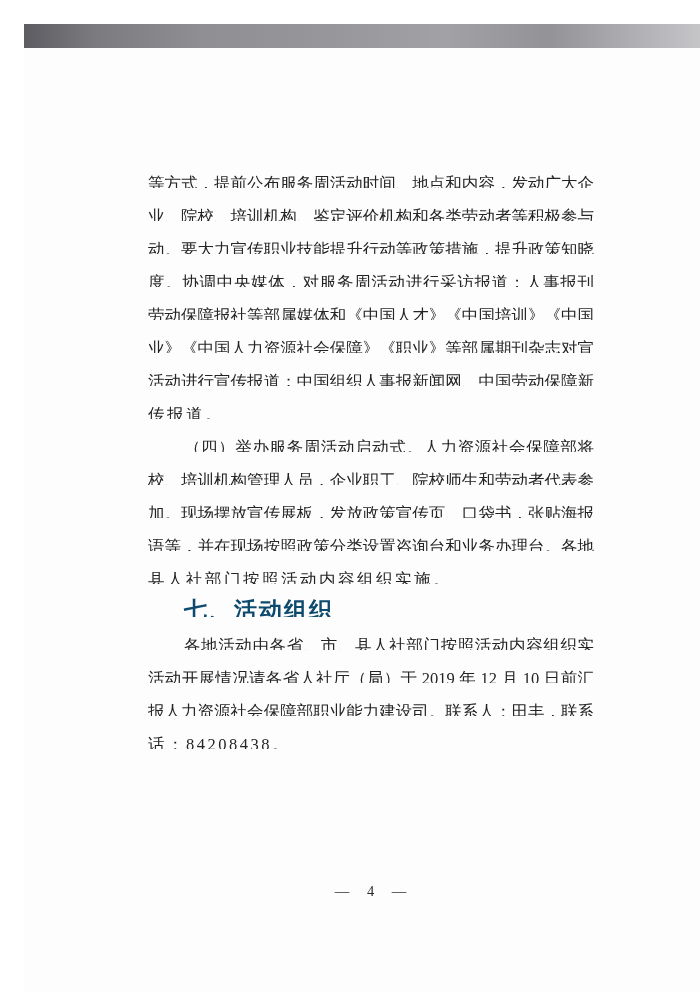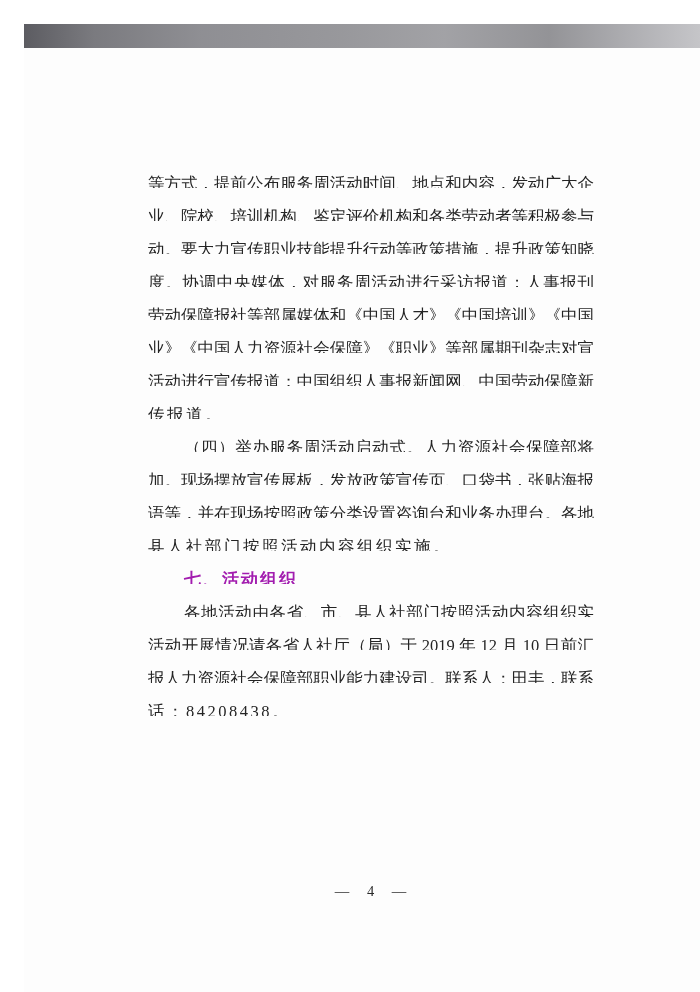--- a/index.html
+++ b/index.html
@@ -45,24 +45,24 @@
     text-align: justify;
     text-align-last: justify;
   }
   
   .short {
     letter-spacing: 2.5px;
   }
   .indent { text-indent: 36px; }
   .heading {
     font-weight: bold;
-    font-family: Liberation Sans, sans-serif;
-    font-size: 17px;
+    font-family: Liberation Mono, monospace;
+    font-size: 23px;
     letter-spacing: 2px;
-    color: #a21caf;
+    color: #0c4a6e;
   }
   .footer {
     position: absolute;
     top: 847px;
     left: 0;
     width: 100%;
     text-align: center;
     font-size: 14.5px;
     letter-spacing: 7px;
     color: #2a2a2a;
@@ -77,20 +77,21 @@
   <main class="content">
     <div class="line j">等方式，提前公布服务周活动时间、地点和内容，发动广大企</div>
     <div class="line j">业、院校、培训机构、鉴定评价机构和各类劳动者等积极参与活</div>
     <div class="line j">动。要大力宣传职业技能提升行动等政策措施，提升政策知晓</div>
     <div class="line j">度。协调中央媒体，对服务周活动进行采访报道；人事报刊社、</div>
     <div class="line j">劳动保障报社等部属媒体和《中国人才》《中国培训》《中国就</div>
     <div class="line j">业》《中国人力资源社会保障》《职业》等部属期刊杂志对宣传周</div>
     <div class="line j">活动进行宣传报道；中国组织人事报新闻网、中国劳动保障新闻</div>
     <div class="line short">传报道。</div>
     <div class="line j indent">（四）举办服务周活动启动式。人力资源社会保障部将于 15</div>
+    <div class="line j">校、培训机构管理人员，企业职工、院校师生和劳动者代表参</div>
     <div class="line j">加。现场摆放宣传展板，发放政策宣传页、口袋书，张贴海报标</div>
     <div class="line j">语等，并在现场按照政策分类设置咨询台和业务办理台。各地可</div>
     <div class="line short">县人社部门按照活动内容组织实施。</div>
     <div class="line heading indent">七、活动组织</div>
     <div class="line j indent">各地活动由各省、市、县人社部门按照活动内容组织实施，</div>
     <div class="line j">活动开展情况请各省人社厅（局）于 2019 年 12 月 10 日前汇总</div>
     <div class="line j">报人力资源社会保障部职业能力建设司。联系人：田丰，联系电</div>
     <div class="line short">话：84208438。</div>
   </main>
 

